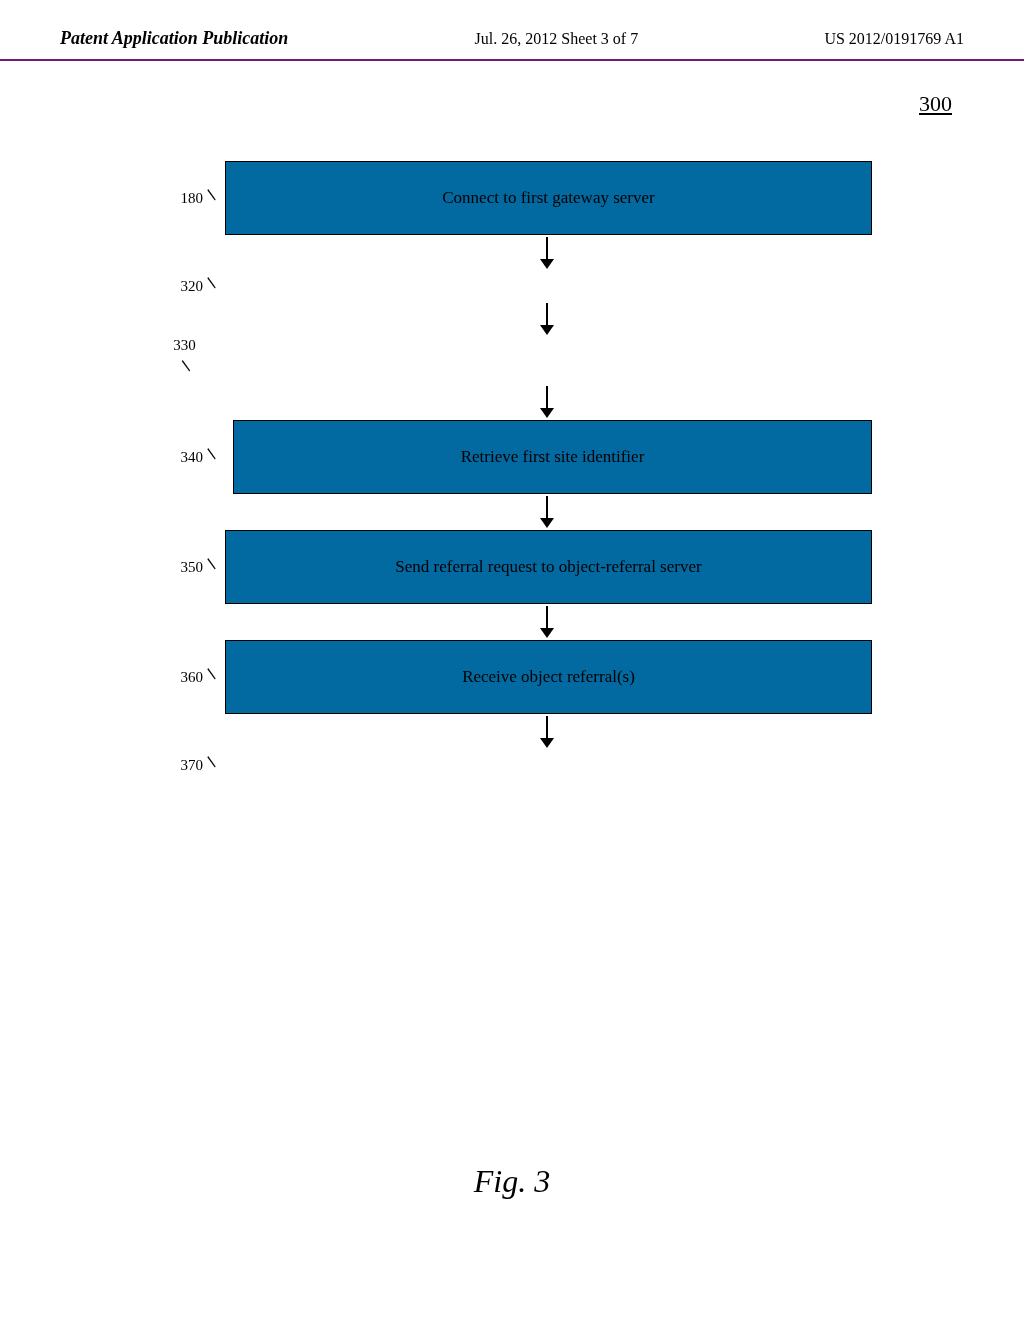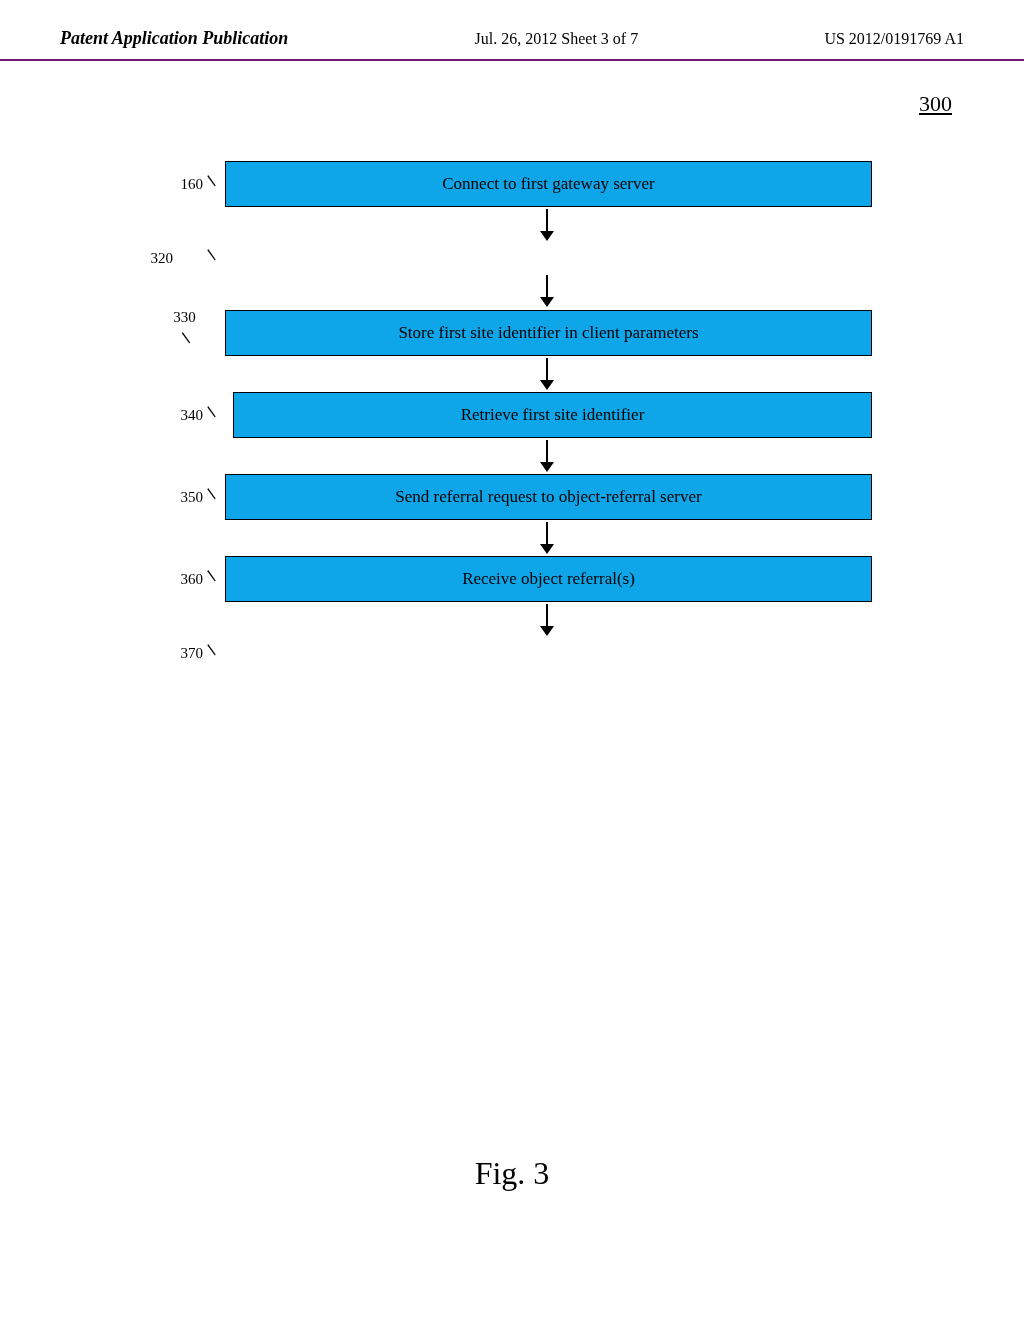--- a/index.html
+++ b/index.html
@@ -70,24 +70,24 @@
       display: flex;
       align-items: center;
       width: 100%;
       position: relative;
       margin-bottom: 0;
     }
 
     .step-box {
       flex: 1;
       border: 1.5px solid #000;
-      padding: 12px 20px;
+      padding: 26px 20px;
       text-align: center;
       font-size: 17px;
-      background: #0ea5e9;
+      background: #0369a1;
     }
 
     .arrow-container {
       width: 720px;
       display: flex;
       justify-content: center;
       align-items: center;
       height: 36px;
       padding-left: 70px;
     }
@@ -107,71 +107,71 @@
     .arrow-head {
       width: 0;
       height: 0;
       border-left: 7px solid transparent;
       border-right: 7px solid transparent;
       border-top: 10px solid #000;
     }
 
     .figure-caption {
       position: absolute;
-      bottom: 128px;
+      bottom: 120px;
       left: 50%;
       transform: translateX(-50%);
       font-size: 32px;
+      font-style: italic;
     }
   </style>
 </head>
 <body>
 
 <div class="header">
   <div class="header-left">Patent Application Publication</div>
   <div class="header-center">Jul. 26, 2012  Sheet 3 of 7</div>
   <div class="header-right">US 2012/0191769 A1</div>
 </div>
 
 <div class="diagram-container">
   <div class="diagram-number">300</div>
 
   <div class="flowchart" id="flowchart-root">
 
   <div class="flow-step">
         <div style="width: 65px; flex-shrink: 0; margin-right: 8px; display: flex; align-items: center; justify-content: flex-end; font-size: 15px;">
-          <span>160</span>
+          <span>180</span>
           <span style="font-size:22px; margin-left:3px; display:inline-block; transform:scaleY(1.4);">⸌</span>
         </div>
         <div class="step-box">Connect to first gateway server</div>
       </div>
       <div class="arrow-container">
         <div class="arrow-down">
           <div class="arrow-shaft"></div>
           <div class="arrow-head"></div>
         </div>
       </div>
       <div class="flow-step">
-        <div style="width: 65px; flex-shrink: 0; margin-right: 8px; display: flex; align-items: center; justify-content: flex-end; font-size: 15px; gap: 30px;">
+        <div style="width: 65px; flex-shrink: 0; margin-right: 8px; display: flex; align-items: center; justify-content: flex-end; font-size: 15px;">
           <span>320</span>
           <span style="font-size:22px; margin-left:3px; display:inline-block; transform:scaleY(1.4);">⸌</span>
         </div>
       </div>
       <div class="arrow-container">
         <div class="arrow-down">
           <div class="arrow-shaft"></div>
           <div class="arrow-head"></div>
         </div>
       </div>
       <div class="flow-step">
         <div style="width: 65px; flex-shrink: 0; margin-right: 8px; display: flex; align-items: center; justify-content: flex-end; font-size: 15px; flex-direction: column;">
           <span>330</span>
           <span style="font-size:22px; margin-left:3px; display:inline-block; transform:scaleY(1.4);">⸌</span>
         </div>
-        <div class="step-box">Store first site identifier in client parameters</div>
       </div>
       <div class="arrow-container">
         <div class="arrow-down">
           <div class="arrow-shaft"></div>
           <div class="arrow-head"></div>
         </div>
       </div>
       <div class="flow-step">
         <div style="width: 65px; flex-shrink: 0; margin-right: 16px; display: flex; align-items: center; justify-content: flex-end; font-size: 15px;">
           <span>340</span>

